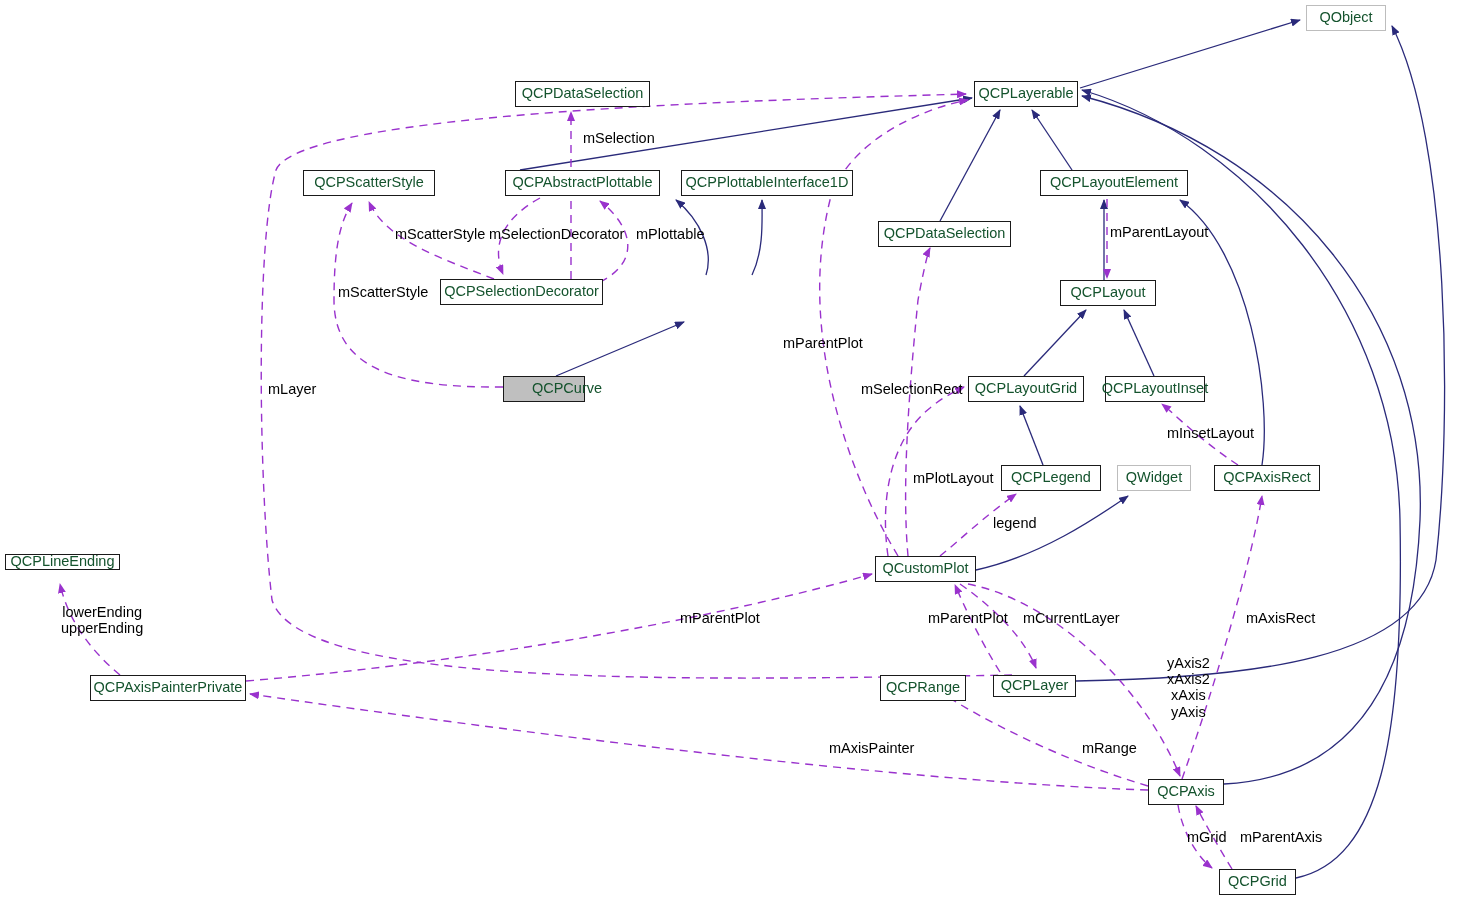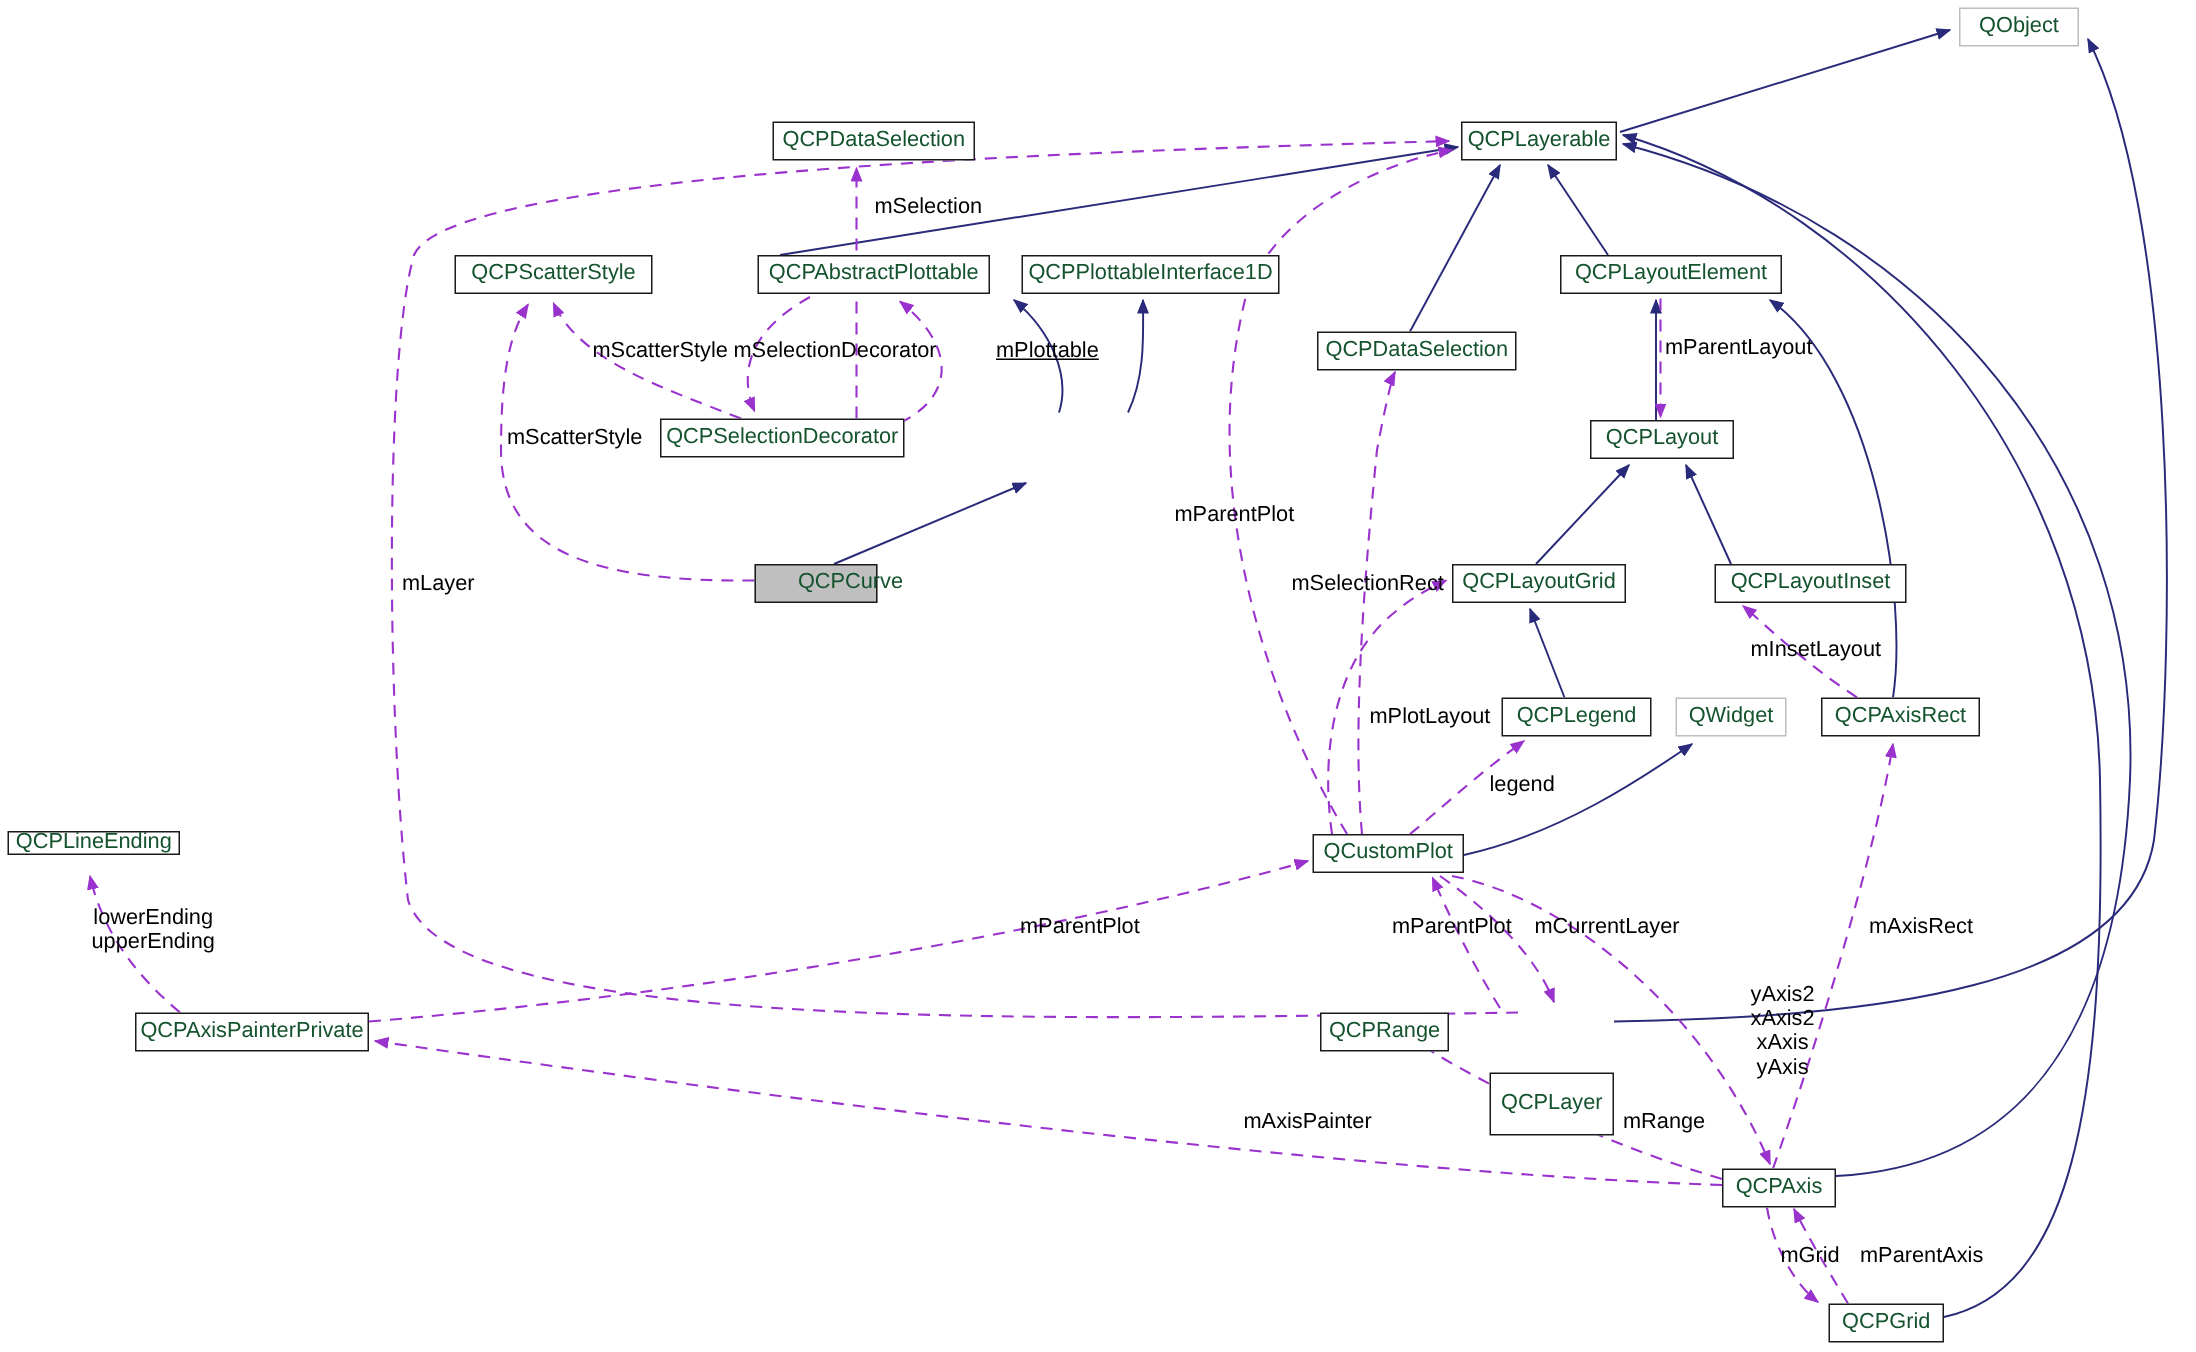--- a/index.html
+++ b/index.html
@@ -177,21 +177,21 @@
   </div>
   <div class="node strong" style="left:440px;top:279px;width:163px;height:26px;">
     <span>QCPSelectionDecorator</span>
   </div>
   <div class="node current" style="left:503px;top:376px;width:82px;height:26px;padding-left:46px;">
     <span>QCPCurve</span>
   </div>
   <div class="node strong" style="left:968px;top:376px;width:116px;height:26px;">
     <span>QCPLayoutGrid</span>
   </div>
-  <div class="node strong" style="left:1105px;top:376px;width:128px;height:26px;margin-left:38px;">
+  <div class="node strong" style="left:1105px;top:376px;width:100px;height:26px;">
     <span>QCPLayoutInset</span>
   </div>
   <div class="node strong" style="left:1001px;top:465px;width:100px;height:26px;">
     <span>QCPLegend</span>
   </div>
   <div class="node external" style="left:1117px;top:465px;width:74px;height:26px;">
     <span>QWidget</span>
   </div>
   <div class="node strong" style="left:1214px;top:465px;width:106px;height:26px;">
     <span>QCPAxisRect</span>
@@ -201,34 +201,34 @@
   </div>
   <div class="node strong" style="left:875px;top:556px;width:101px;height:26px;">
     <span>QCustomPlot</span>
   </div>
   <div class="node strong" style="left:90px;top:675px;width:156px;height:26px;">
     <span>QCPAxisPainterPrivate</span>
   </div>
   <div class="node strong" style="left:880px;top:675px;width:86px;height:26px;">
     <span>QCPRange</span>
   </div>
-  <div class="node strong" style="left:993px;top:675px;width:83px;height:42px;margin-top:40px;">
+  <div class="node strong" style="left:993px;top:675px;width:83px;height:22px;">
     <span>QCPLayer</span>
   </div>
   <div class="node strong" style="left:1148px;top:779px;width:76px;height:26px;">
     <span>QCPAxis</span>
   </div>
   <div class="node strong" style="left:1219px;top:869px;width:77px;height:26px;">
     <span>QCPGrid</span>
   </div>
 
   <div class="edge-label" style="left:583px;top:130px;">mSelection</div>
   <div class="edge-label" style="left:395px;top:226px;">mScatterStyle</div>
   <div class="edge-label" style="left:489px;top:226px;">mSelectionDecorator</div>
-  <div class="edge-label" style="left:664px;top:226px;text-decoration:underline;">mPlottable</div>
+  <div class="edge-label" style="left:636px;top:226px;">mPlottable</div>
   <div class="edge-label" style="left:1110px;top:224px;">mParentLayout</div>
   <div class="edge-label" style="left:338px;top:284px;">mScatterStyle</div>
   <div class="edge-label" style="left:783px;top:335px;">mParentPlot</div>
   <div class="edge-label" style="left:861px;top:381px;">mSelectionRect</div>
   <div class="edge-label" style="left:268px;top:381px;">mLayer</div>
   <div class="edge-label" style="left:1167px;top:425px;">mInsetLayout</div>
   <div class="edge-label" style="left:913px;top:470px;">mPlotLayout</div>
   <div class="edge-label" style="left:993px;top:515px;">legend</div>
   <div class="edge-label" style="left:61px;top:604px;">lowerEnding
 upperEnding</div>

